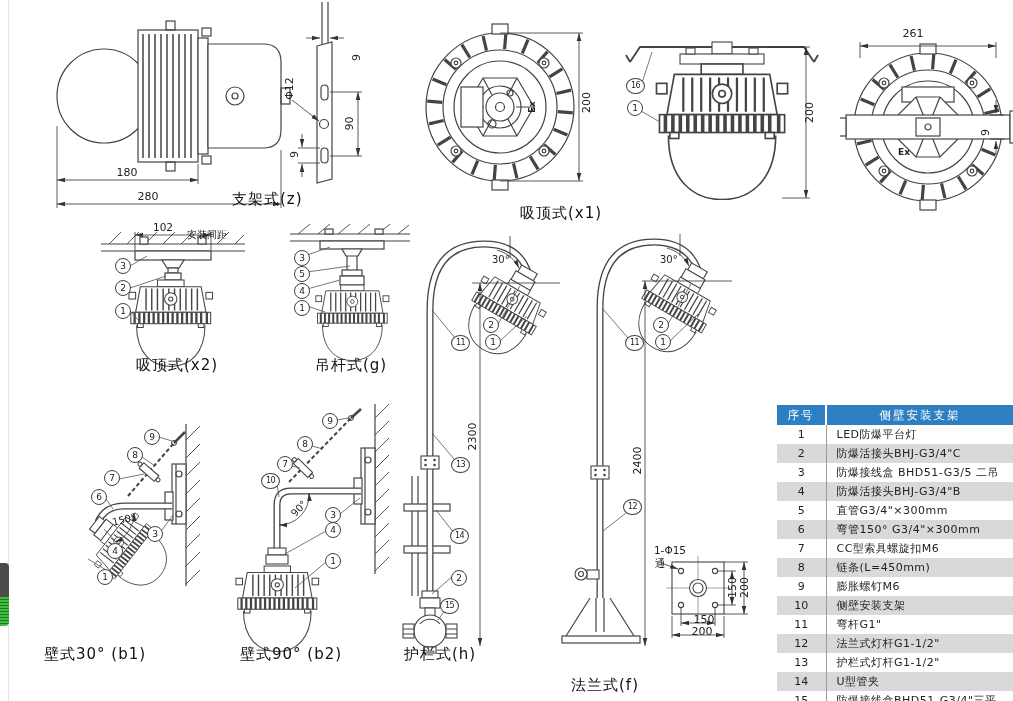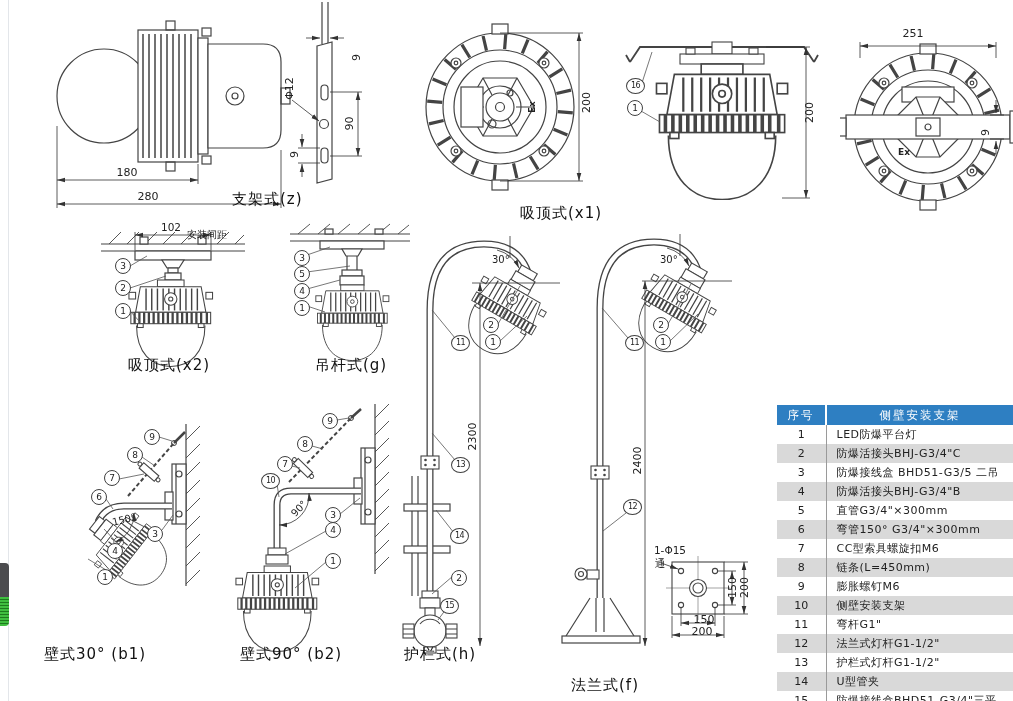--- a/index.html
+++ b/index.html
@@ -387,40 +387,40 @@
   <line x1="124" y1="22" x2="134" y2="13" stroke="#444" stroke-width="2.5"></line>
   <circle cx="124" cy="22" r="2.5" fill="none" stroke="#444"></circle>
   <path d="M82,97 A30,30 0 0 1 52,129" stroke="#333" stroke-width="0.8" fill="none" marker-start="url(#mS)" marker-end="url(#mE)"></path>
   <g stroke="#555" stroke-width="0.8" fill="none">
     <path d="M110,24 L122,22 M85,50 L96,53 M65,70 L73,72 M50,88 L52,101 M113,118 L133,102 M99,135 L58,158 M99,166 L68,192"></path>
   </g>
 </svg>
 
 <span class="lbl" style="left:232px;top:190px">支架式(z)</span>
 <span class="lbl" style="left:520px;top:204px">吸顶式(x1)</span>
-<span class="lbl" style="left:128px;top:356px">吸顶式(x2)</span>
+<span class="lbl" style="left:136px;top:356px">吸顶式(x2)</span>
 <span class="lbl" style="left:315px;top:356px">吊杆式(g)</span>
 <span class="lbl" style="left:404px;top:645px">护栏式(h)</span>
 <span class="lbl" style="left:571px;top:676px">法兰式(f)</span>
 <span class="lbl" style="left:44px;top:645px">壁式30° (b1)</span>
 <span class="lbl" style="left:240px;top:645px">壁式90° (b2)</span>
 
 <span class="dim" style="left:112px;top:166px;width:30px">180</span>
 <span class="dim" style="left:133px;top:190px;width:30px">280</span>
 <span class="vt" style="left:339px;top:51px">9</span>
 <span class="vt" style="left:272px;top:82px">Φ12</span>
 <span class="vt" style="left:332px;top:117px">90</span>
 <span class="vt" style="left:277px;top:148px">9</span>
 <span class="vt" style="left:569px;top:96px">200</span>
 <span class="vt-sm" style="left:515px;top:102px">Ex</span>
 <span class="vt" style="left:792px;top:106px">200</span>
-<span class="dim" style="left:896px;top:27px;width:34px">251</span>
+<span class="dim" style="left:896px;top:27px;width:34px">261</span>
 <span class="vt" style="left:968px;top:126px">9</span>
 <span class="ex" style="left:898px;top:147px">Ex</span>
-<span class="dim" style="left:156px;top:221px;width:30px;font-size:10.5px">102</span>
+<span class="dim" style="left:148px;top:221px;width:30px;font-size:10.5px">102</span>
 <span class="dim-sm" style="left:187px;top:228px">安装间距</span>
 <span class="ang" style="left:492px;top:254px">30°</span>
 <span class="vt" style="left:455px;top:430px">2300</span>
 <span class="ang" style="left:660px;top:254px">30°</span>
 <span class="vt" style="left:620px;top:454px">2400</span>
 <span class="dim" style="left:648px;top:544px;width:44px;font-size:10.5px">1-Φ15</span>
 <span class="dim" style="left:652px;top:557px;width:16px;font-size:10.5px">通</span>
 <span class="vt" style="left:715px;top:581px">150</span>
 <span class="vt" style="left:727px;top:581px">200</span>
 <span class="dim" style="left:691px;top:613px;width:26px">150</span>

